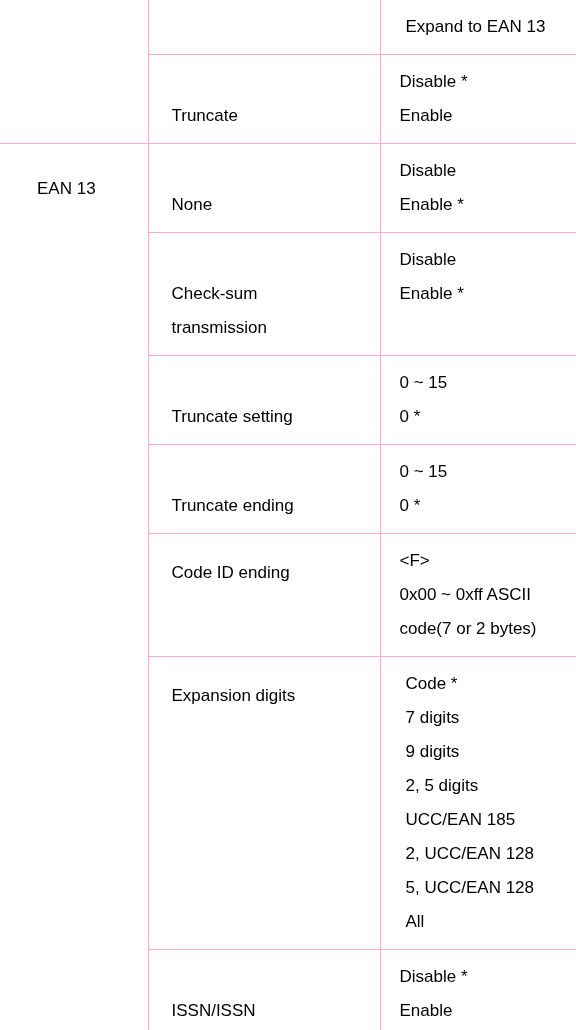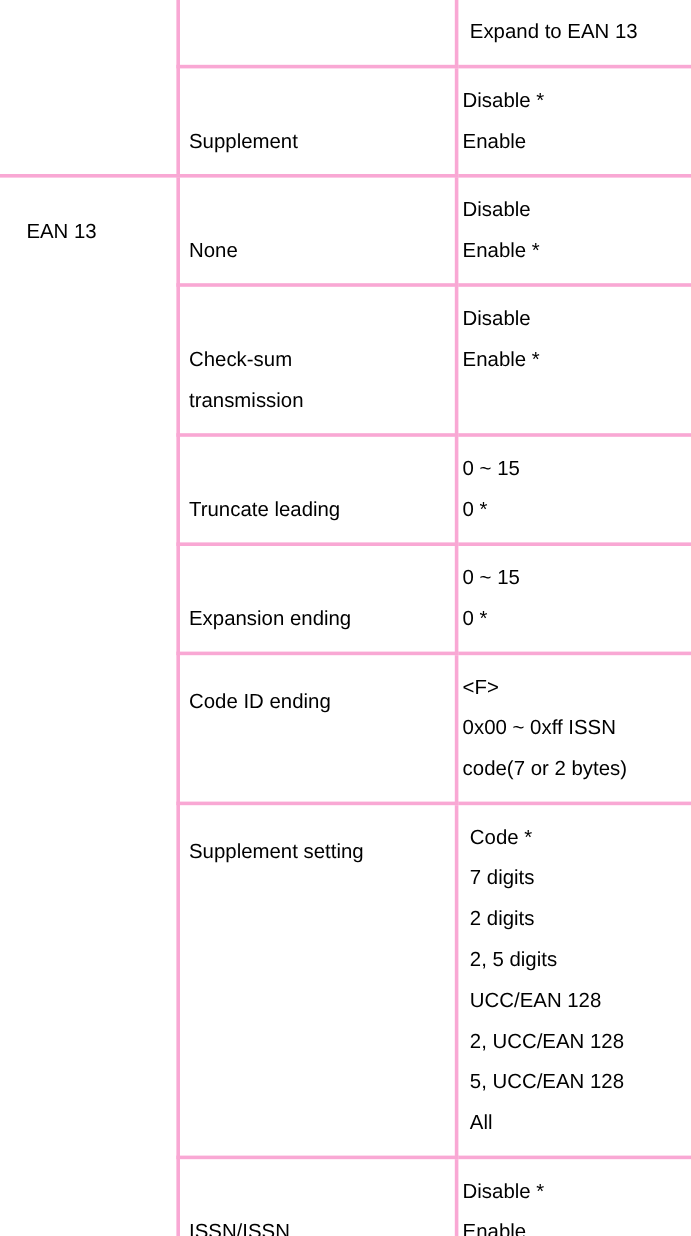--- a/index.html
+++ b/index.html
@@ -17,21 +17,21 @@
     box-sizing: border-box;
     padding: 0 0 20px 0;
     position: relative;
   }
   table.spec {
     border-collapse: collapse;
     width: 576px;
     table-layout: fixed;
   }
   table.spec td {
-    border: 3px solid #f9a8d4;
+    border: 1px solid #f9a8d4;
     vertical-align: top;
     padding: 0;
   }
   
   table.spec tr td:first-child {
     border-left: none;
   }
   table.spec tr td:last-child {
     border-right: none;
   }
@@ -39,20 +39,21 @@
     border-top: none;
   }
   
   col.c1 { width: 148px; }
   col.c2 { width: 232px; }
   col.c3 { width: 196px; }
   
   .cell {
     padding: 10px 8px 10px 8px;
     line-height: 34px;
+    margin-left: 15px;
   }
   .cell.col1 {
     padding-left: 22px;
     padding-right: 4px;
   }
   .cell.col3 {
     padding-left: 4px;
     padding-right: 2px;
   }
   .cell.col3.indent .line {
@@ -99,21 +100,21 @@
             <div class="cell"></div>
           </td>
           <td>
             <div class="cell col3 indent">
               <span class="line">Expand to EAN 13</span>
             </div>
           </td>
         </tr>
         <tr>
           <td class="col2-low">
-            <div class="cell">Supplement</div>
+            <div class="cell">Truncate</div>
           </td>
           <td>
             <div class="cell col3">
               <span class="line">Disable *</span>
               <span class="line">Enable</span>
             </div>
           </td>
         </tr>
         <tr>
           <td rowspan="7" class="col1-cell">
@@ -138,63 +139,63 @@
           </td>
           <td>
             <div class="cell col3">
               <span class="line">Disable</span>
               <span class="line">Enable *</span>
             </div>
           </td>
         </tr>
         <tr>
           <td class="col2-low">
-            <div class="cell">Truncate leading</div>
+            <div class="cell">Truncate setting</div>
           </td>
           <td>
             <div class="cell col3">
               <span class="line">0 ~ 15</span>
               <span class="line">0 *</span>
             </div>
           </td>
         </tr>
         <tr>
           <td class="col2-low">
-            <div class="cell">Expansion ending</div>
+            <div class="cell">Truncate ending</div>
           </td>
           <td>
             <div class="cell col3">
               <span class="line">0 ~ 15</span>
               <span class="line">0 *</span>
             </div>
           </td>
         </tr>
         <tr>
           <td class="col2-mid">
             <div class="cell">Code ID ending</div>
           </td>
           <td>
             <div class="cell col3">
               <span class="line">&lt;F&gt;</span>
-              <span class="line">0x00 ~ 0xff ISSN</span>
+              <span class="line">0x00 ~ 0xff ASCII</span>
               <span class="line">code(7 or 2 bytes)</span>
             </div>
           </td>
         </tr>
         <tr>
           <td class="col2-mid">
-            <div class="cell">Supplement setting</div>
+            <div class="cell">Expansion digits</div>
           </td>
           <td>
             <div class="cell col3 indent">
               <span class="line">Code *</span>
               <span class="line">7 digits</span>
-              <span class="line">2 digits</span>
+              <span class="line">9 digits</span>
               <span class="line">2, 5 digits</span>
-              <span class="line">UCC/EAN 128</span>
+              <span class="line">UCC/EAN 185</span>
               <span class="line">2, UCC/EAN 128</span>
               <span class="line">5, UCC/EAN 128</span>
               <span class="line">All</span>
             </div>
           </td>
         </tr>
         <tr>
           <td class="col2-low">
             <div class="cell">
               <span class="line">ISSN/ISSN</span>

